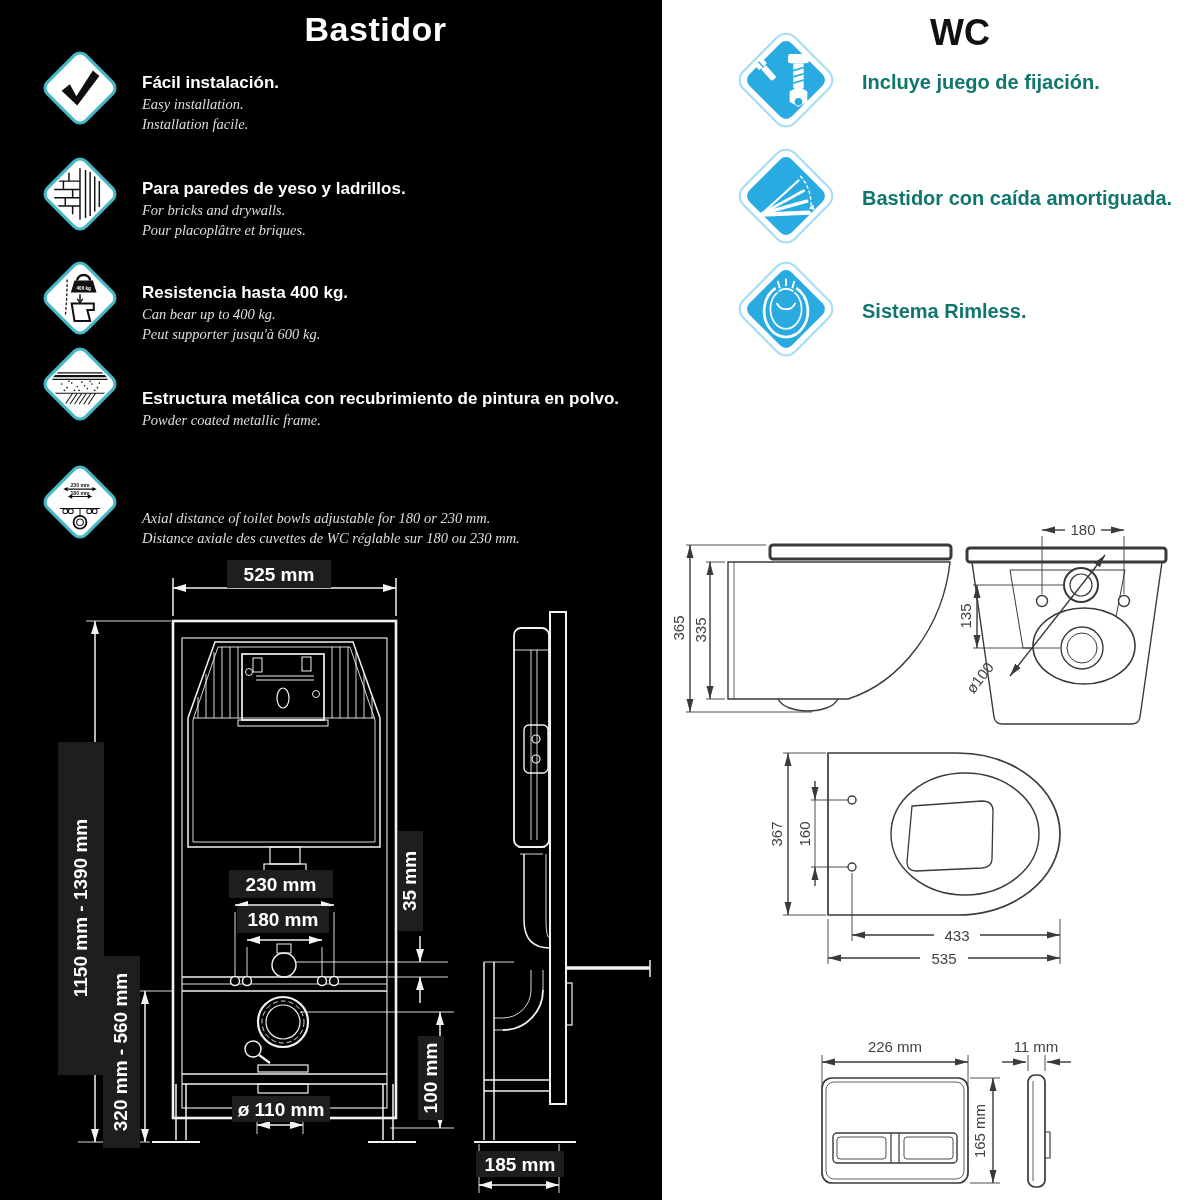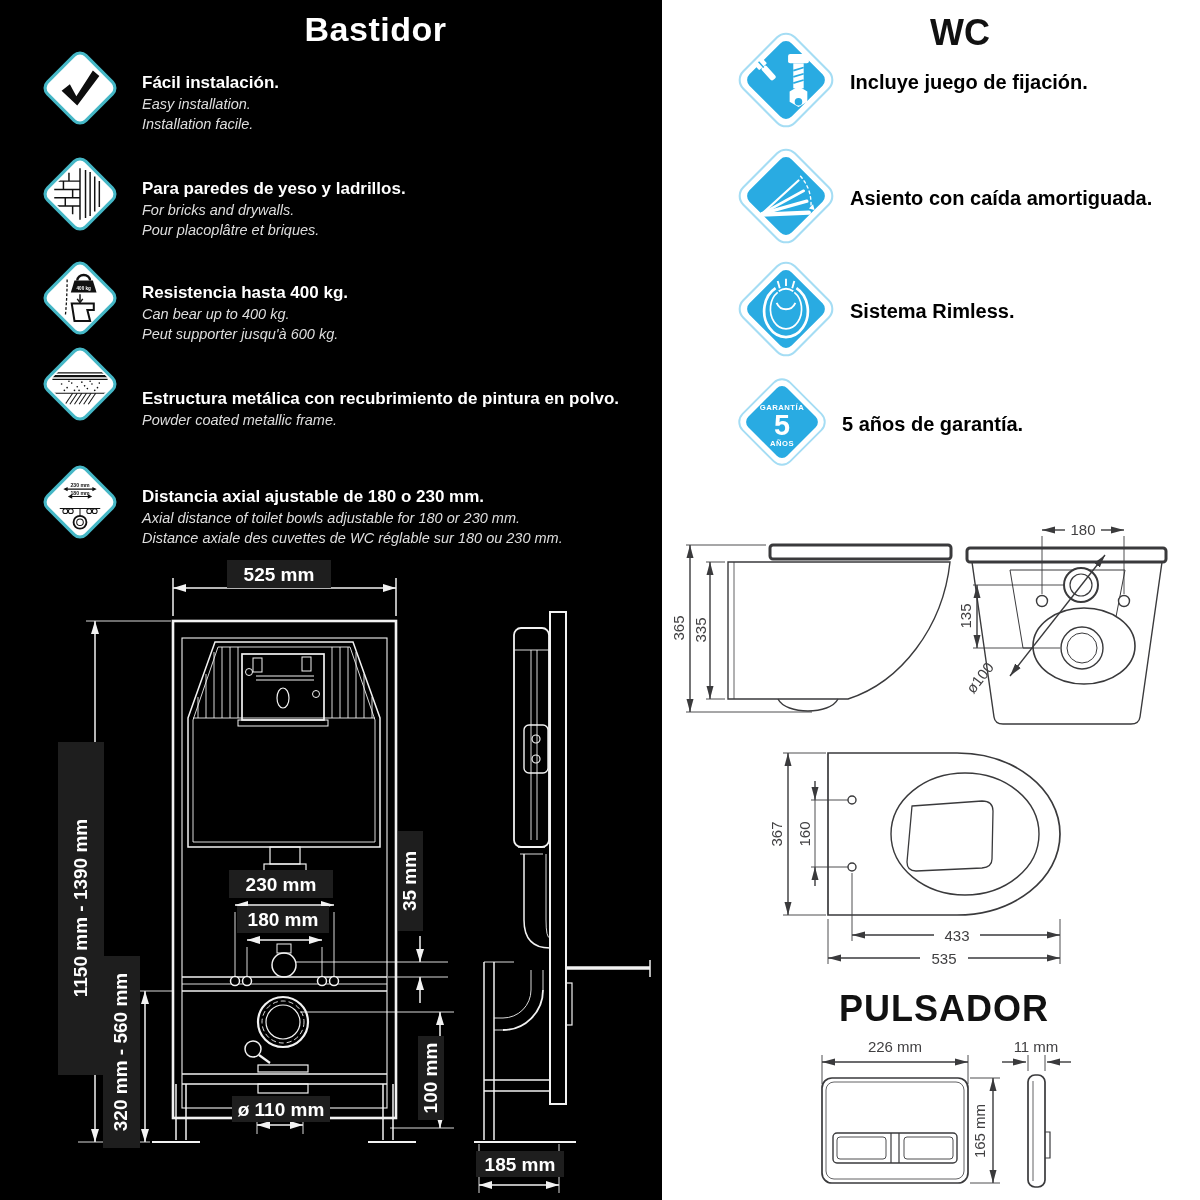--- a/index.html
+++ b/index.html
@@ -7,28 +7,28 @@
         font-family:"Liberation Sans",sans-serif;}
   .abs{position:absolute;}
   
   .left-panel{position:absolute;left:0;top:0;width:662px;height:1200px;background:#000;}
   .l-title{position:absolute;left:0;top:10px;width:751px;text-align:center;color:#fff;
            font-size:34px;font-weight:bold;letter-spacing:.5px;}
   .l-item{position:absolute;left:34px;display:flex;align-items:flex-end;height:92px;}
   .l-icon{width:92px;height:92px;flex:0 0 92px;}
   .l-text{margin-left:16px;}
   .l-feat-title{color:#fff;font-size:17px;font-weight:bold;line-height:22px;}
-  .l-feat-sub{color:#dedede;font-size:14.5px;font-style:italic;line-height:20px;}
+  .l-feat-sub{color:#dedede;font-size:14.5px;font-style:italic;line-height:20px;font-family:Liberation Serif, serif;}
   
   .right-panel{position:absolute;left:662px;top:0;width:538px;height:1200px;background:#fff;}
   .r-title{position:absolute;left:238px;top:12px;width:120px;text-align:center;color:#111;
            font-size:36px;font-weight:bold;}
   .r-item{position:absolute;left:72px;display:flex;align-items:center;}
   .r-icon{flex:0 0 auto;}
-  .r-text{margin-left:12px;color:#000000;font-size:20px;font-weight:bold;text-align:center;}
+  .r-text{margin-left:24px;color:#0f766e;font-size:20px;font-weight:bold;text-align:center;}
   .p-title{position:absolute;left:172px;top:988px;width:220px;text-align:center;color:#111;
            font-size:36px;font-weight:bold;letter-spacing:1px;}
   
   text{font-family:"Liberation Sans",sans-serif;}
   .wlab{fill:#ffffff;font-size:19px;font-weight:bold;}
   .glab{fill:#414042;font-size:15px;}
 </style>
 </head>
 <body>
 
@@ -163,21 +163,20 @@
               <circle cx="66" cy="60" r="2.6"></circle>
             <line x1="50" y1="57" x2="50" y2="66"></line>
             <circle cx="50" cy="72" r="7" stroke-width="2"></circle>
               <circle cx="50" cy="72" r="3.6"></circle>
           </g>
           <text x="50" y="33.5" text-anchor="middle" font-size="5.6" fill="#111" font-weight="bold">230 mm</text>
           <text x="50" y="42" text-anchor="middle" font-size="5.6" fill="#111" font-weight="bold">180 mm</text>
         </svg>
       </div>
       <div class="l-text">
-        <div class="l-feat-title">Distancia axial ajustable de 180 o 230 mm.</div>
         <div class="l-feat-sub">Axial distance of toilet bowls adjustable for 180 or 230 mm.</div>
         <div class="l-feat-sub">Distance axiale des cuvettes de WC réglable sur 180 ou 230 mm.</div>
       </div>
     </div>
 
     <svg class="abs" style="left:50px;top:550px" width="612" height="650" viewBox="0 0 612 650">
       <defs>
         <marker id="mw" markerWidth="14" markerHeight="10" refX="13" refY="5" orient="auto-start-reverse" markerUnits="userSpaceOnUse">
           <path d="M13 5 L0 1 L0 9 Z" fill="#f2f2f2"></path>
         </marker>
@@ -363,21 +362,21 @@
           <g stroke="#fff" fill="none" stroke-linecap="round">
             <line x1="27" y1="67" x2="62" y2="35" stroke-width="2"></line>
             <line x1="27" y1="67" x2="67" y2="45" stroke-width="2.6"></line>
             <line x1="27" y1="67" x2="70" y2="55" stroke-width="3.2"></line>
             <line x1="26" y1="68" x2="72" y2="66" stroke-width="4"></line>
             <path d="M64 31 A 40 40 0 0 1 74 60" stroke-width="1.3" stroke-dasharray="2.5 3"></path>
           </g>
           <path d="M76 58 l-4 4 l5.5 1.5 Z" fill="#fff"></path>
         </svg>
       </div>
-      <div class="r-text">Asiento con caída amortiguada.</div>
+      <div class="r-text">Bastidor con caída amortiguada.</div>
     </div>
 
     <div class="r-item" style="top:259px;height:104px">
       <div class="r-icon">
         <svg viewBox="0 0 100 100" width="104" height="104">
           <rect x="15" y="15" width="70" height="70" rx="12" transform="rotate(45 50 50)" fill="none" stroke="#a5ddf4" stroke-width="2"></rect>
           <rect x="20" y="20" width="60" height="60" rx="9" transform="rotate(45 50 50)" fill="#29abe2" stroke="#fff" stroke-width="2.6"></rect>
           <g stroke="#fff" fill="none">
             <path d="M40 30 A 21 25 0 1 0 60 30" stroke-width="2.6"></path>
             <path d="M42 34 A 15 19 0 1 0 58 34" stroke-width="1.6"></path>
@@ -385,32 +384,20 @@
             <path d="M43 33 q7 -5 14 0" stroke-width="1.8"></path>
             <line x1="44" y1="30" x2="42" y2="23" stroke-width="1.8"></line>
             <line x1="50" y1="28" x2="50" y2="21" stroke-width="1.8"></line>
             <line x1="56" y1="30" x2="58" y2="23" stroke-width="1.8"></line>
           </g>
         </svg>
       </div>
       <div class="r-text">Sistema Rimless.</div>
     </div>
 
-    <div class="r-item" style="top:376px;height:96px">
-      <div class="r-icon">
-        <svg viewBox="0 0 100 100" width="96" height="96">
-          <rect x="15" y="15" width="70" height="70" rx="12" transform="rotate(45 50 50)" fill="none" stroke="#a5ddf4" stroke-width="2"></rect>
-          <rect x="20" y="20" width="60" height="60" rx="9" transform="rotate(45 50 50)" fill="#29abe2" stroke="#fff" stroke-width="2.6"></rect>
-          <text x="50" y="38" text-anchor="middle" font-size="8" font-weight="bold" fill="#fff" letter-spacing=".5">GARANTÍA</text>
-          <text x="50" y="64" text-anchor="middle" font-size="30" font-weight="bold" fill="#fff">5</text>
-          <text x="50" y="75" text-anchor="middle" font-size="8" font-weight="bold" fill="#fff" letter-spacing=".5">AÑOS</text>
-        </svg>
-      </div>
-      <div class="r-text">5 años de garantía.</div>
-    </div>
 
     <svg class="abs" style="left:0;top:515px" width="538" height="485" viewBox="0 0 538 485">
       <defs>
         <marker id="ad" markerWidth="14" markerHeight="10" refX="13" refY="5" orient="auto-start-reverse" markerUnits="userSpaceOnUse">
           <path d="M13 5 L0 1.5 L0 8.5 Z" fill="#3a3a3c"></path>
         </marker>
       </defs>
       <g stroke="#3a3a3c" stroke-width="1.4" fill="none">
 
         <rect x="108" y="30" width="181" height="14" rx="3" stroke-width="3"></rect>
@@ -470,21 +457,20 @@
         <text class="glab" x="421" y="20">180</text>
         <text class="glab" x="304" y="101" dy="5" transform="rotate(-90 304 101)">135</text>
         <text class="glab" x="322" y="166" font-size="17" transform="rotate(-52 322 166)">ø100</text>
         <text class="glab" x="115" y="319" dy="5" transform="rotate(-90 115 319)">367</text>
         <text class="glab" x="143" y="319" dy="5" transform="rotate(-90 143 319)">160</text>
         <text class="glab" x="295" y="426">433</text>
         <text class="glab" x="282" y="449">535</text>
       </g>
     </svg>
 
-    <div class="p-title">PULSADOR</div>
 
     <svg class="abs" style="left:0;top:1035px" width="538" height="165" viewBox="0 0 538 165">
       <defs>
         <marker id="ap" markerWidth="14" markerHeight="10" refX="13" refY="5" orient="auto-start-reverse" markerUnits="userSpaceOnUse">
           <path d="M13 5 L0 1.5 L0 8.5 Z" fill="#3a3a3c"></path>
         </marker>
       </defs>
       <g stroke="#3a3a3c" stroke-width="1.4" fill="none">
         <rect x="160" y="43" width="146" height="105" rx="10" stroke-width="1.7"></rect>
         <rect x="164" y="47" width="138" height="97" rx="8" stroke-width=".8"></rect>

